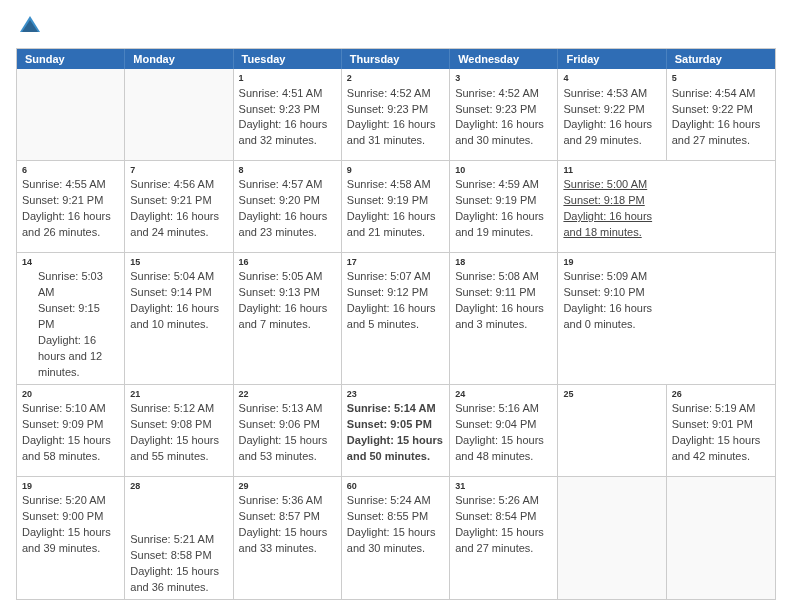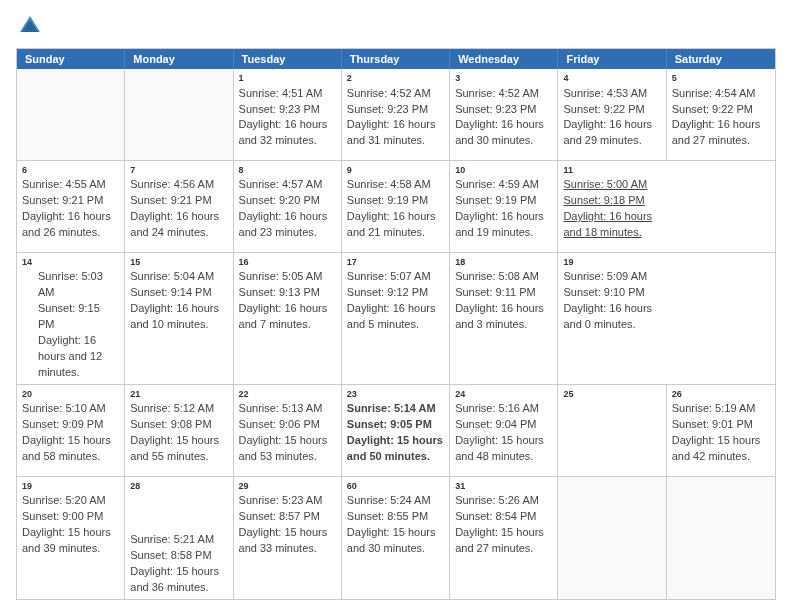--- a/index.html
+++ b/index.html
@@ -300,21 +300,21 @@
 Daylight: 15 hours and 39 minutes.</div>
           </div>
           <div class="cal-cell">
             <span class="day-num">28</span>
             <div class="info" style="white-space: pre-line; margin-top: 40px;">Sunrise: 5:21 AM
 Sunset: 8:58 PM
 Daylight: 15 hours and 36 minutes.</div>
           </div>
           <div class="cal-cell">
             <span class="day-num">29</span>
-            <div class="info" style="white-space: pre-line;">Sunrise: 5:23 AM
+            <div class="info" style="white-space: pre-line;">Sunrise: 5:36 AM
 Sunset: 8:57 PM
 Daylight: 15 hours and 33 minutes.</div>
           </div>
           <div class="cal-cell">
             <span class="day-num">60</span>
             <div class="info" style="white-space: pre-line;">Sunrise: 5:24 AM
 Sunset: 8:55 PM
 Daylight: 15 hours and 30 minutes.</div>
           </div>
           <div class="cal-cell">

